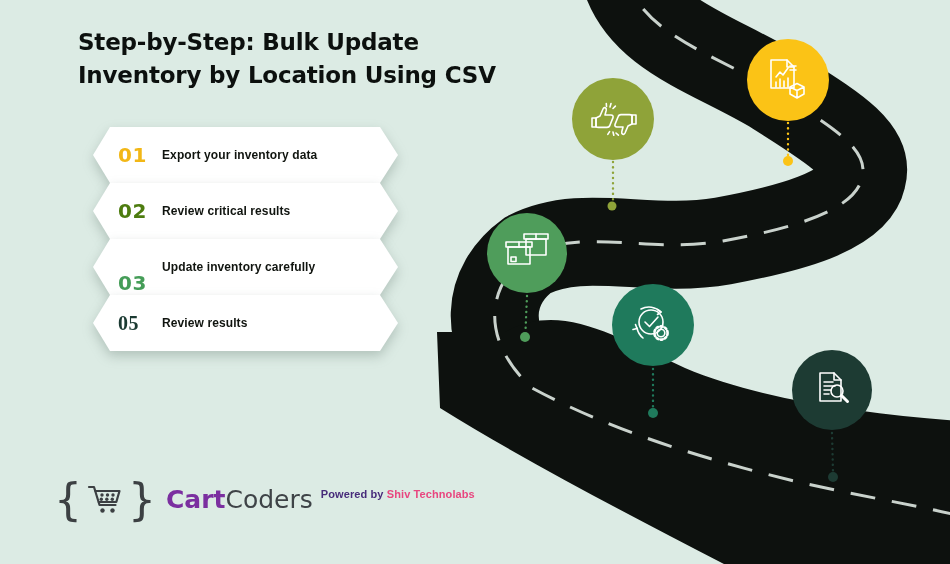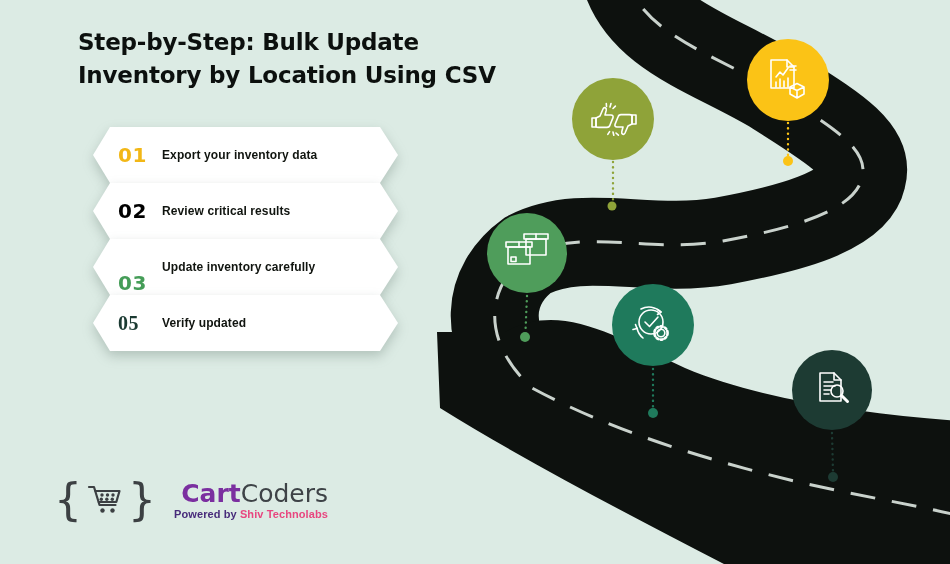--- a/index.html
+++ b/index.html
@@ -29,21 +29,21 @@
     font-family:"DejaVu Sans",sans-serif;font-weight:800;font-size:20px;
     letter-spacing:.5px;width:44px;flex:0 0 44px;
   }
   .step-label{font-weight:700;font-size:12px;color:#10140f;letter-spacing:.1px;}
   
   .logo{position:absolute;left:54px;top:478px;z-index:2;display:flex;align-items:center;}
   .brace{
     font-family:"DejaVu Sans",sans-serif;font-weight:400;font-size:44px;line-height:44px;
   }
   .cart-wrap{margin:0 4px;}
-  .logo-text{margin-left:10px;display:flex;flex-direction:column;align-items:flex-end;}
+  .logo-text{margin-left:10px;display:flex;}
   .brand-line{font-family:"DejaVu Sans",sans-serif;font-size:25px;line-height:26px;}
   .brand-bold{font-weight:800;}
   .brand-rest{font-weight:400;}
   .powered-line{font-size:11px;font-weight:700;margin-top:1px;letter-spacing:.1px;padding-left:8px;}
 </style>
 </head>
 <body>
 
 <div class="canvas" style="background-color: rgb(220, 235, 228);">
 
@@ -155,37 +155,37 @@
 
     <div class="step-wrap">
       <div class="step-banner">
         <span class="step-num" style="color: rgb(242, 183, 22);">01</span>
         <span class="step-label">Export your inventory data</span>
       </div>
     </div>
 
     <div class="step-wrap">
       <div class="step-banner">
-        <span class="step-num" style="color: #000000;">02</span>
+        <span class="step-num" style="color: #4d7c0f;">02</span>
         <span class="step-label">Review critical results</span>
       </div>
     </div>
 
     <div class="step-wrap">
       <div class="step-banner">
         <span class="step-num" style="color: rgb(69, 157, 88); margin-top: 32px;">03</span>
         <span class="step-label">Update inventory carefully</span>
       </div>
     </div>
 
 
     <div class="step-wrap">
       <div class="step-banner">
         <span class="step-num" style="color: rgb(27, 58, 50); font-family: Liberation Serif, serif;">05</span>
-        <span class="step-label">Verify updated</span>
+        <span class="step-label">Review results</span>
       </div>
     </div>
 
   </div>
 
   <div class="logo">
     <span class="brace" style="color: rgb(60, 64, 67);">{</span>
     <span class="cart-wrap">
       <svg width="38" height="34" viewBox="0 0 38 34" fill="none">
         <g stroke="#3c4043" stroke-width="2.2" stroke-linecap="round" stroke-linejoin="round">

